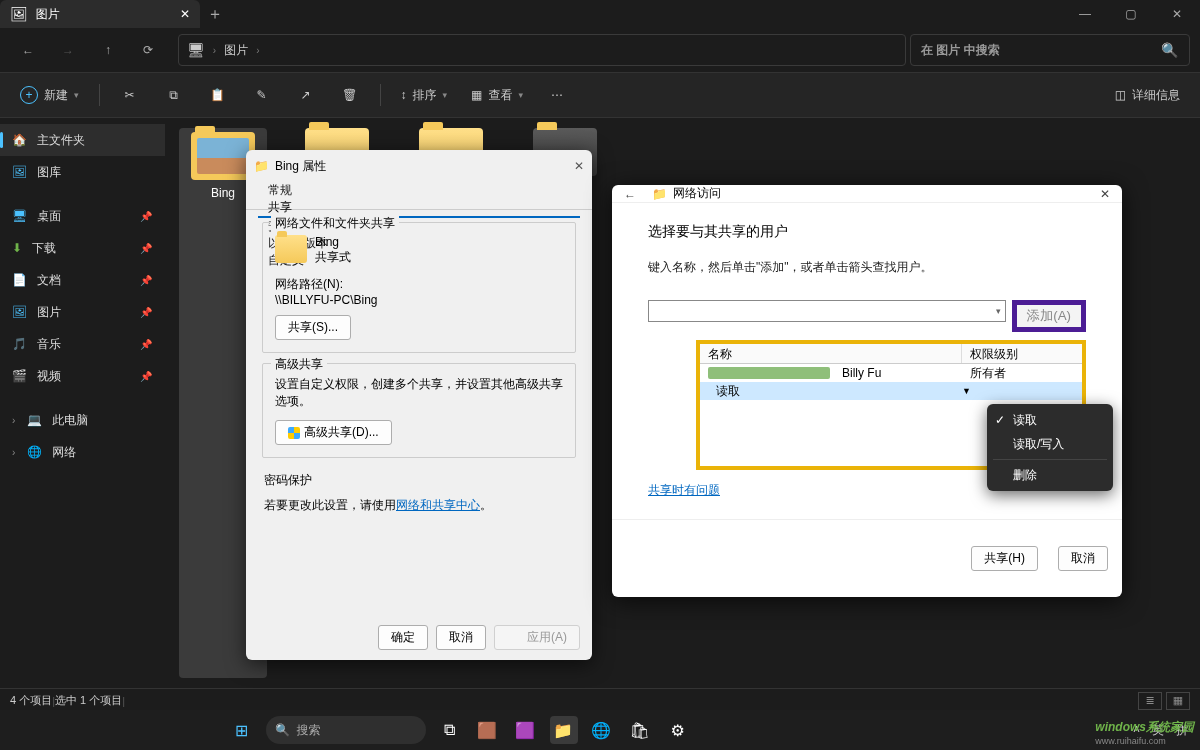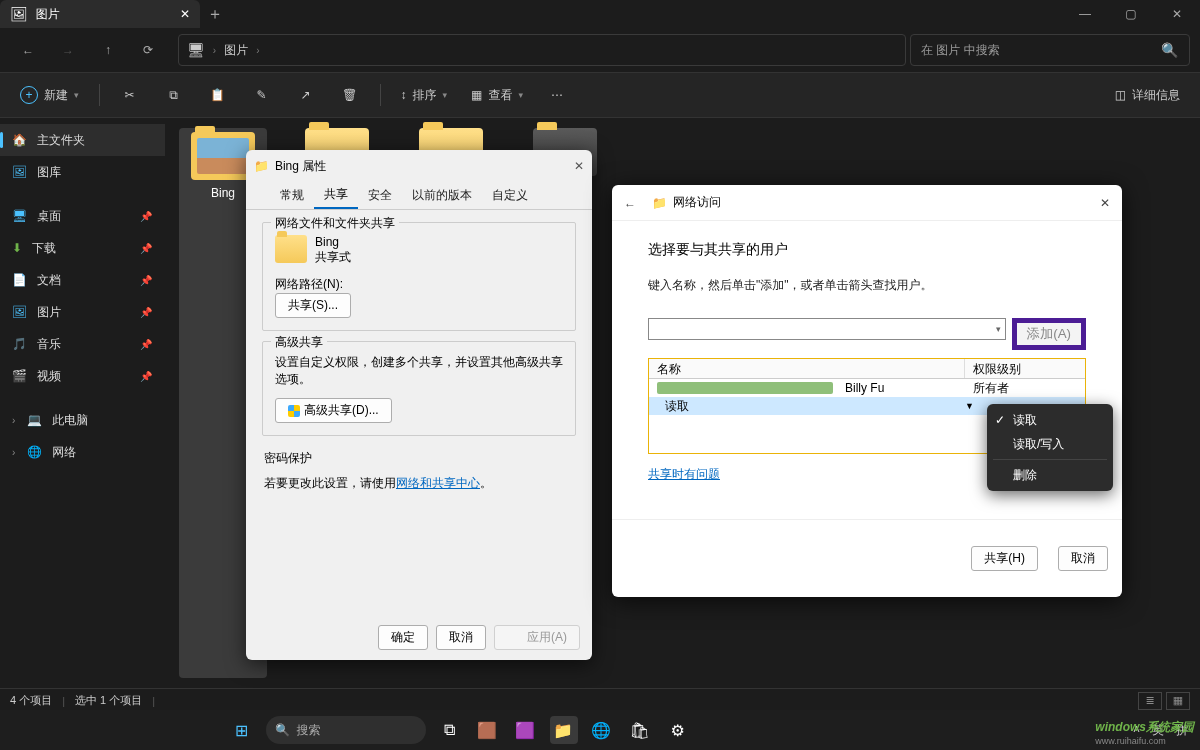--- a/index.html
+++ b/index.html
@@ -9,21 +9,21 @@
   .tab { width: 200px; height: 28px; background: #2c2c2c; display: flex; align-items: center; padding: 0 10px; border-top-left-radius: 6px; border-top-right-radius: 6px; gap: 8px; }
   .tab-close { margin-left: auto; }
   .tab-new { width: 30px; text-align: center; font-size: 16px; color: #aaa; }
   .wincntrl { margin-left: auto; display: flex; }
   .wincntrl span { width: 46px; height: 28px; display: flex; align-items: center; justify-content: center; color: #aaa; }
 
   .navbar { height: 44px; display: flex; align-items: center; padding: 0 10px; gap: 4px; }
   .navbtn { width: 36px; height: 36px; display: flex; align-items: center; justify-content: center; color: #aaa; }
   .breadcrumb { margin-left: 8px; border: 1px solid #3a3a3a; height: 32px; border-radius: 4px; flex: 1; display: flex; align-items: center; padding: 0 8px; gap: 8px; color: #ccc; }
   .crumb-sep { color: #777; font-size: 10px; }
-  .search { width: 280px; height: 32px; border: 1px solid #3a3a3a; border-radius: 4px; display: flex; align-items: center; padding: 0 10px; color: #999; }
+  .search { width: 280px; height: 32px; border: 1px solid #3a3a3a; border-radius: 4px; display: flex; align-items: center; padding: 0 10px; color: #999; font-weight: bold; }
   .search span:last-child { margin-left: auto; }
 
   .toolbar { height: 46px; border-top: 1px solid #333; border-bottom: 1px solid #333; background: #252525; display: flex; align-items: center; padding: 0 10px; gap: 4px; }
   .toolbtn { height: 32px; padding: 0 10px; display: flex; align-items: center; gap: 6px; color: #ccc; border-radius: 4px; }
   .tool-sep { width: 1px; height: 22px; background: #444; margin: 0 6px; }
   .tool-plus { width:18px; height:18px; border:1px solid #4cc2ff; color:#4cc2ff; border-radius:50%; display:flex; align-items:center; justify-content:center; font-size:12px; line-height:1; }
   .iconbtn { width: 40px; justify-content: center; }
   .tool-right { margin-left: auto; }
 
   .main { display: flex; height: 570px; }
@@ -37,30 +37,30 @@
 
   .content { flex: 1; padding: 10px 14px; display: flex; gap: 26px; }
   .folder { width: 88px; display: flex; flex-direction: column; align-items: center; gap: 6px; }
   .folder.selected { background: #3b3b3b; border-radius: 4px; padding: 4px; }
   .folder-ic { width: 64px; height: 48px; border-radius: 4px; position: relative; }
   .folder-ic::before { content:""; position:absolute; top:-6px; left:4px; width:20px; height:8px; background:#f5c95a; border-radius:2px 2px 0 0; }
   .folder-yellow { background: linear-gradient(#ffe08a,#f5c95a); }
   .folder-photo { background: linear-gradient(#f5c95a,#f5c95a); }
   .folder-photo .thumb { position:absolute; inset:6px; background: linear-gradient(#7bb3d6 55%, #c98b5c 55%); border-radius:2px; }
 
-  .statusbar { height: 24px; border-top: 1px solid #333; display: flex; align-items: center; padding: 0 10px; color: #ccc; font-size: 11px; gap: 10px; }
+  .statusbar { height: 24px; border-top: 1px solid #333; display: flex; align-items: center; padding: 0 10px; color: #ccc; font-size: 11px; }
   .status-right { margin-left: auto; display: flex; gap: 4px; }
   .viewbtn { width: 24px; height: 18px; border: 1px solid #444; display:flex; align-items:center; justify-content:center; color:#888; }
 
   
   .props { position: absolute; left: 246px; top: 150px; width: 346px; height: 510px; background: #f0f0f0; color: #000; border-radius: 6px; box-shadow: 0 4px 20px rgba(0,0,0,.6); font-size: 12px; display:flex; flex-direction:column; }
   .props-titlebar { height: 32px; display: flex; align-items: center; padding: 0 8px; }
   .props-titlebar span:nth-child(2) { margin-left: 6px; }
   .props-close { margin-left: auto; color: #555; }
-  .props-tabs { height: 28px; display: flex; border-bottom: 1px solid #ccc; padding: 0 24px; }
+  .props-tabs { height: 28px; display: flex; border-bottom: 1px solid #ccc; padding: 0 12px; flex-direction: column; }
   .props-tab { padding: 0 10px; display:flex; align-items:center; color:#222; }
   .props-tab.active { border-bottom: 2px solid #0067c0; color:#000; }
   .props-body { padding: 12px 16px; flex:1; overflow:auto; }
   .props-group { border: 1px solid #ccc; border-radius: 2px; padding: 12px; margin-bottom: 10px; position:relative; }
   .props-group-title { position: absolute; top: -8px; left: 8px; background: #f0f0f0; padding: 0 4px; }
   .small-btn { border: 1px solid #adadad; background: #fdfdfd; padding: 3px 12px; border-radius: 3px; font-size: 12px; }
   .props .folderic-sm { width: 32px; height: 28px; background: linear-gradient(#ffe08a,#f5c95a); border-radius: 3px; display:inline-block; vertical-align:top; margin-right:8px; position:relative; }
   .props .folderic-sm::before { content:""; position:absolute; top:-4px; left:2px; width:10px; height:6px; background:#f5c95a; border-radius:2px 2px 0 0; }
   .shield { display:inline-block; width:12px; height:12px; background: conic-gradient(#ffcc00 0 25%, #3da9fc 25% 50%, #ffcc00 50% 75%, #3da9fc 75%); border-radius:2px; margin-right:4px; vertical-align:middle;}
   a.link { color: #0067c0; text-decoration: underline; }
@@ -73,21 +73,21 @@
   .share-titlebar .back { margin-right: 16px; color:#444; }
   .share-titlebar .foldic { color:#e6b84f; }
   .share-close { margin-left: auto; color: #444; }
   .share-body { padding: 20px 36px; flex:1; }
   .share-body h2 { font-size: 14px; font-weight: normal; margin-bottom: 18px; }
   .share-body p { margin-bottom: 24px; color: #222; }
   .user-row { display: flex; gap: 6px; margin-bottom: 8px; }
   .user-combo { flex: 1; height: 22px; border: 1px solid #888; display:flex; align-items:center; padding: 0 4px; }
   .user-combo span:last-child { margin-left:auto; font-size:9px; color:#666; }
   .add-btn { border: 5px solid #4c1d95; background: #f4f4f4; padding: 2px 10px; color:#888; }
-  .userlist { border: 1px solid #eab308; height: 96px; display: flex; flex-direction: column; }
+  .userlist { border: 4px solid #eab308; height: 130px; display: flex; flex-direction: column; margin-left: 48px; }
   .userlist-hdr { display: flex; height: 20px; border-bottom: 1px solid #ccc; background:#fafafa; }
   .userlist-hdr span { padding: 2px 8px; border-right: 1px solid #ddd; }
   .userlist-hdr span:first-child { flex: 1; }
   .userlist-hdr span:last-child { width: 120px; border-right:none; }
   .userlist-row { display: flex; height: 18px; align-items:center; }
   .userlist-row span:first-child { flex: 1; padding: 0 8px; display:flex; align-items:center; gap:4px; }
   .userlist-row span:last-child { width: 120px; padding: 0 8px; display:flex; align-items:center; }
   .userlist-row.sel { background: #cde8ff; }
   .perm-arrow { margin-left: auto; font-size:9px; }
   .share-footer { padding: 26px 14px; display:flex; justify-content:flex-end; gap:20px; border-top: 1px solid #eee; }
@@ -301,20 +301,21 @@
     <div class="props-group">
       <span class="props-group-title">网络文件和文件夹共享</span>
       <div style="display:flex; margin-bottom:10px;">
         <span class="folderic-sm"></span>
         <div>
           <div>Bing</div>
           <div>共享式</div>
         </div>
       </div>
       <div>网络路径(N):</div>
+      <div style="margin-bottom:8px;">\\BILLYFU-PC\Bing</div>
       <button class="small-btn"><span>共享(S)...</span></button>
     </div>
     <div class="props-group">
       <span class="props-group-title">高级共享</span>
       <div style="margin-bottom:10px;">设置自定义权限，创建多个共享，并设置其他高级共享选项。</div>
       <button class="small-btn">
         <span class="shield"></span><span>高级共享(D)...</span>
       </button>
     </div>
     <div class="props-group" style="border:none; padding:4px 2px;">

